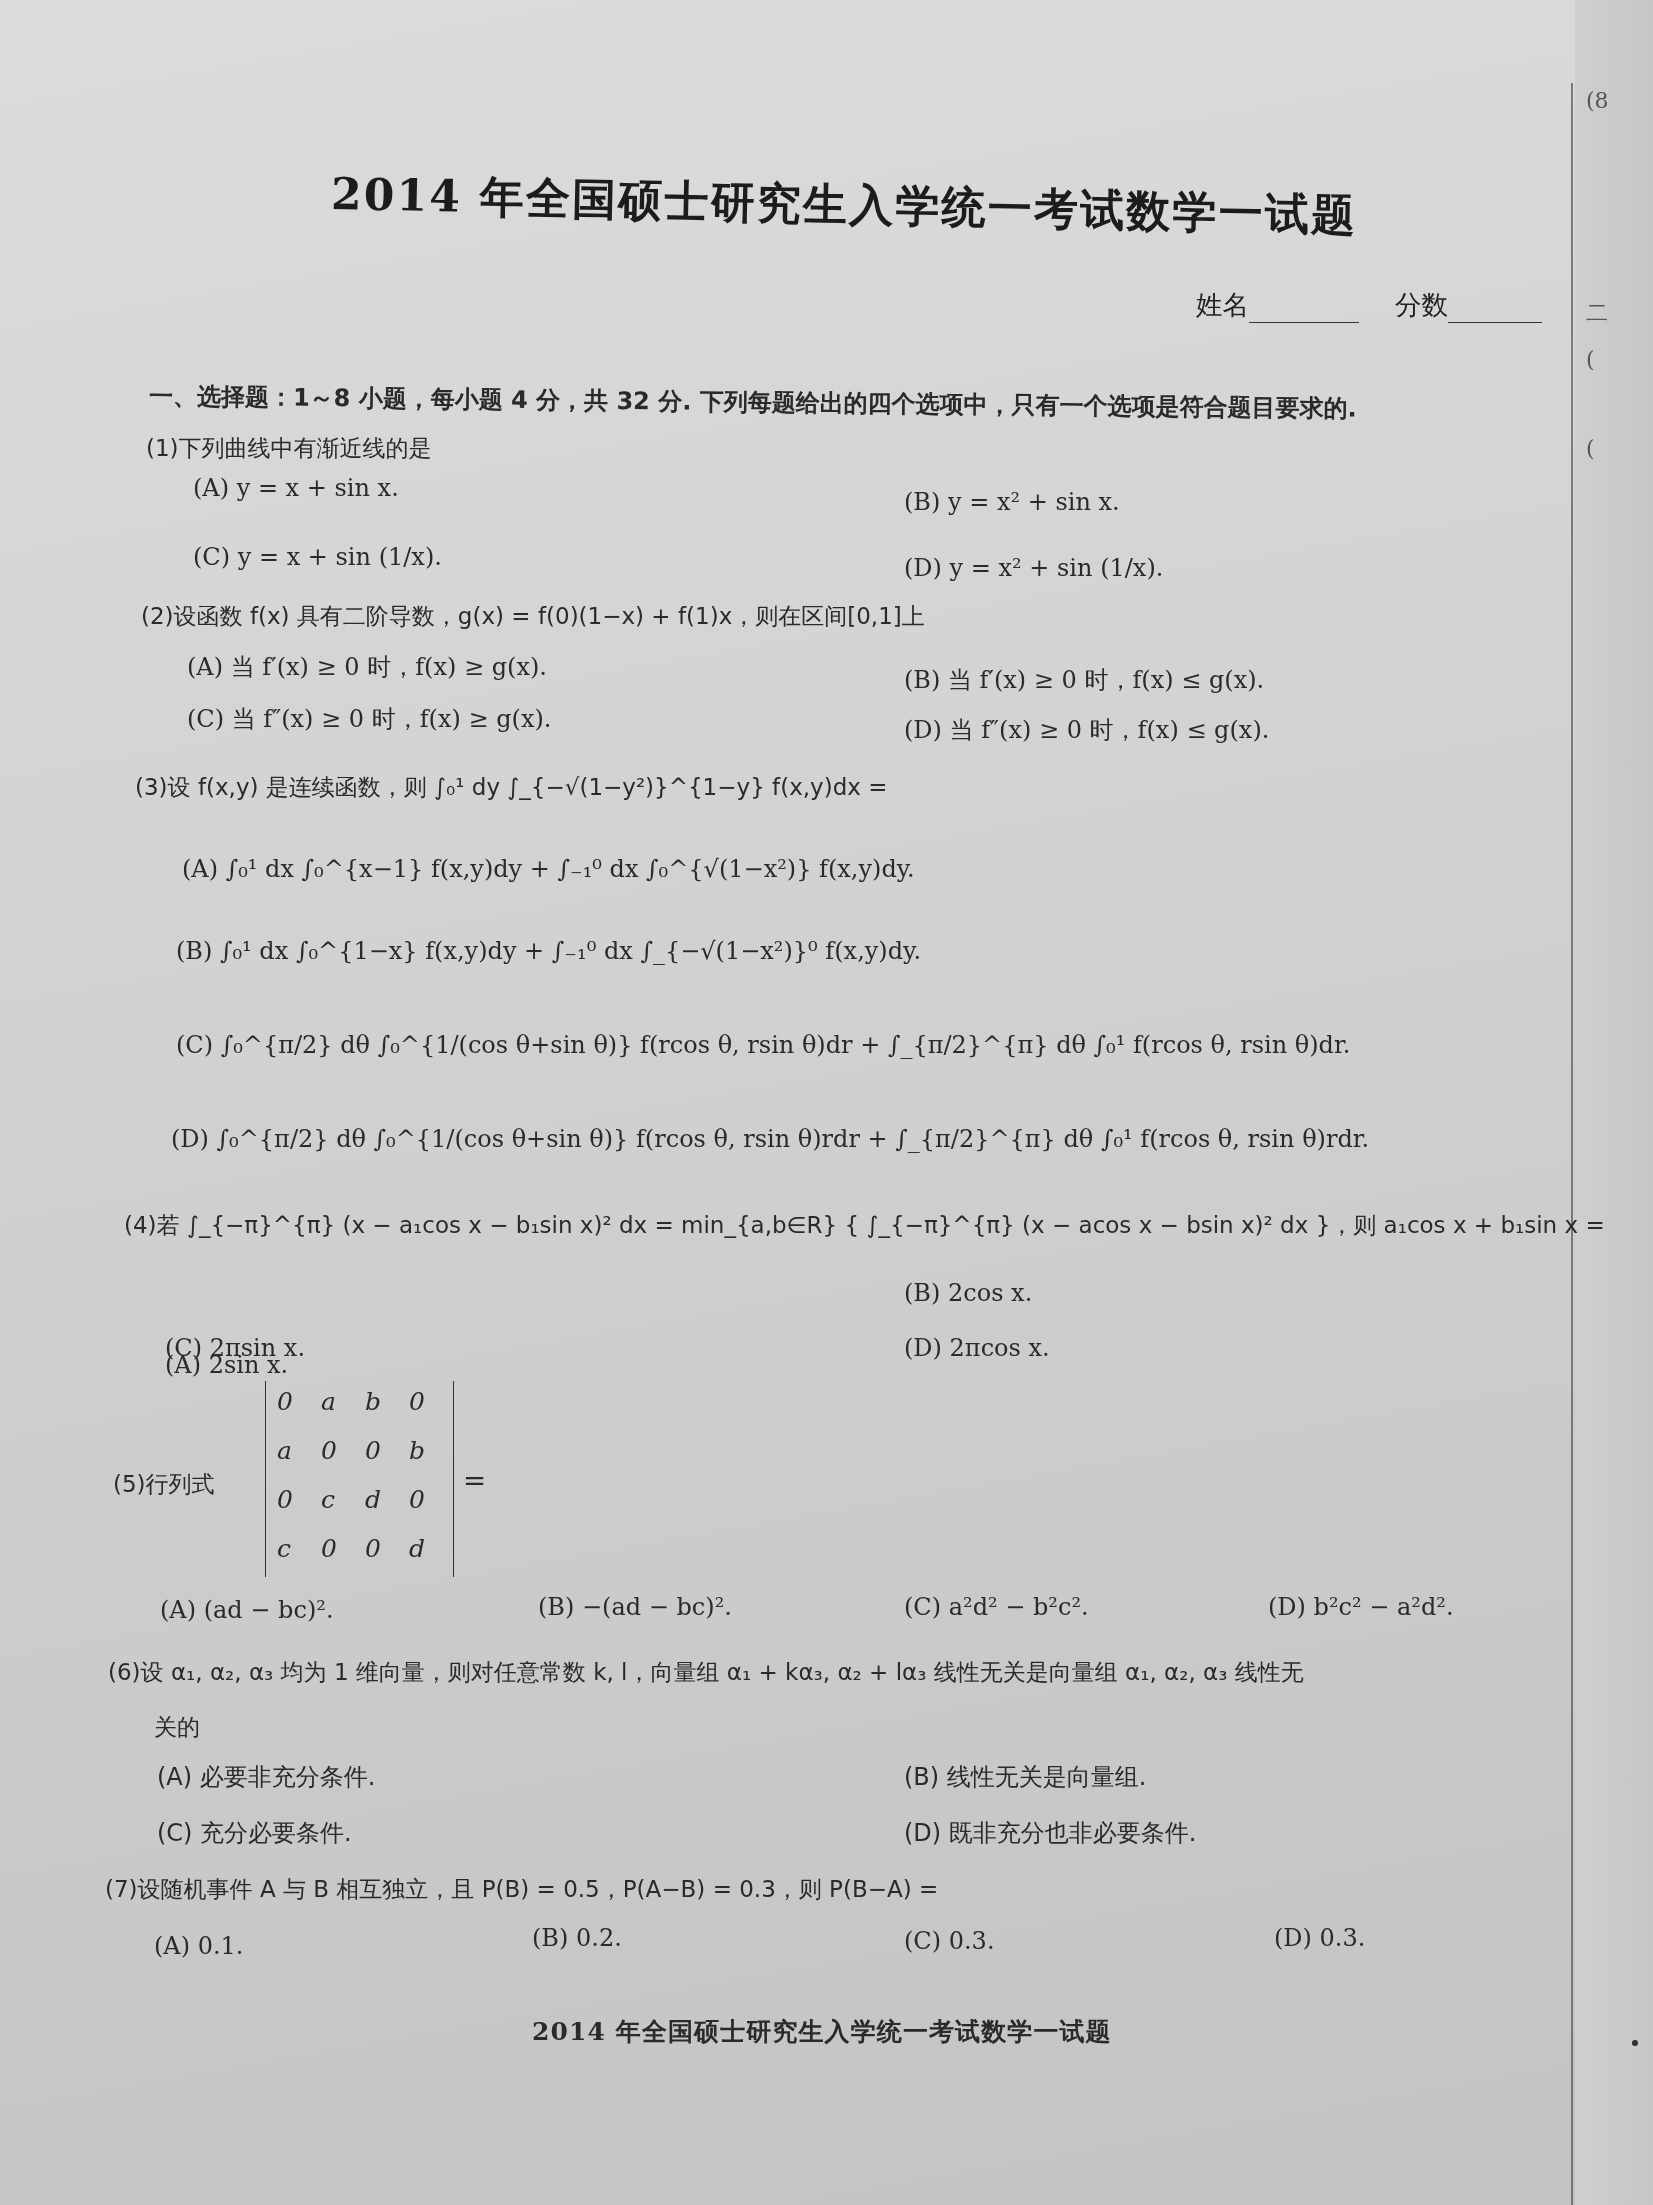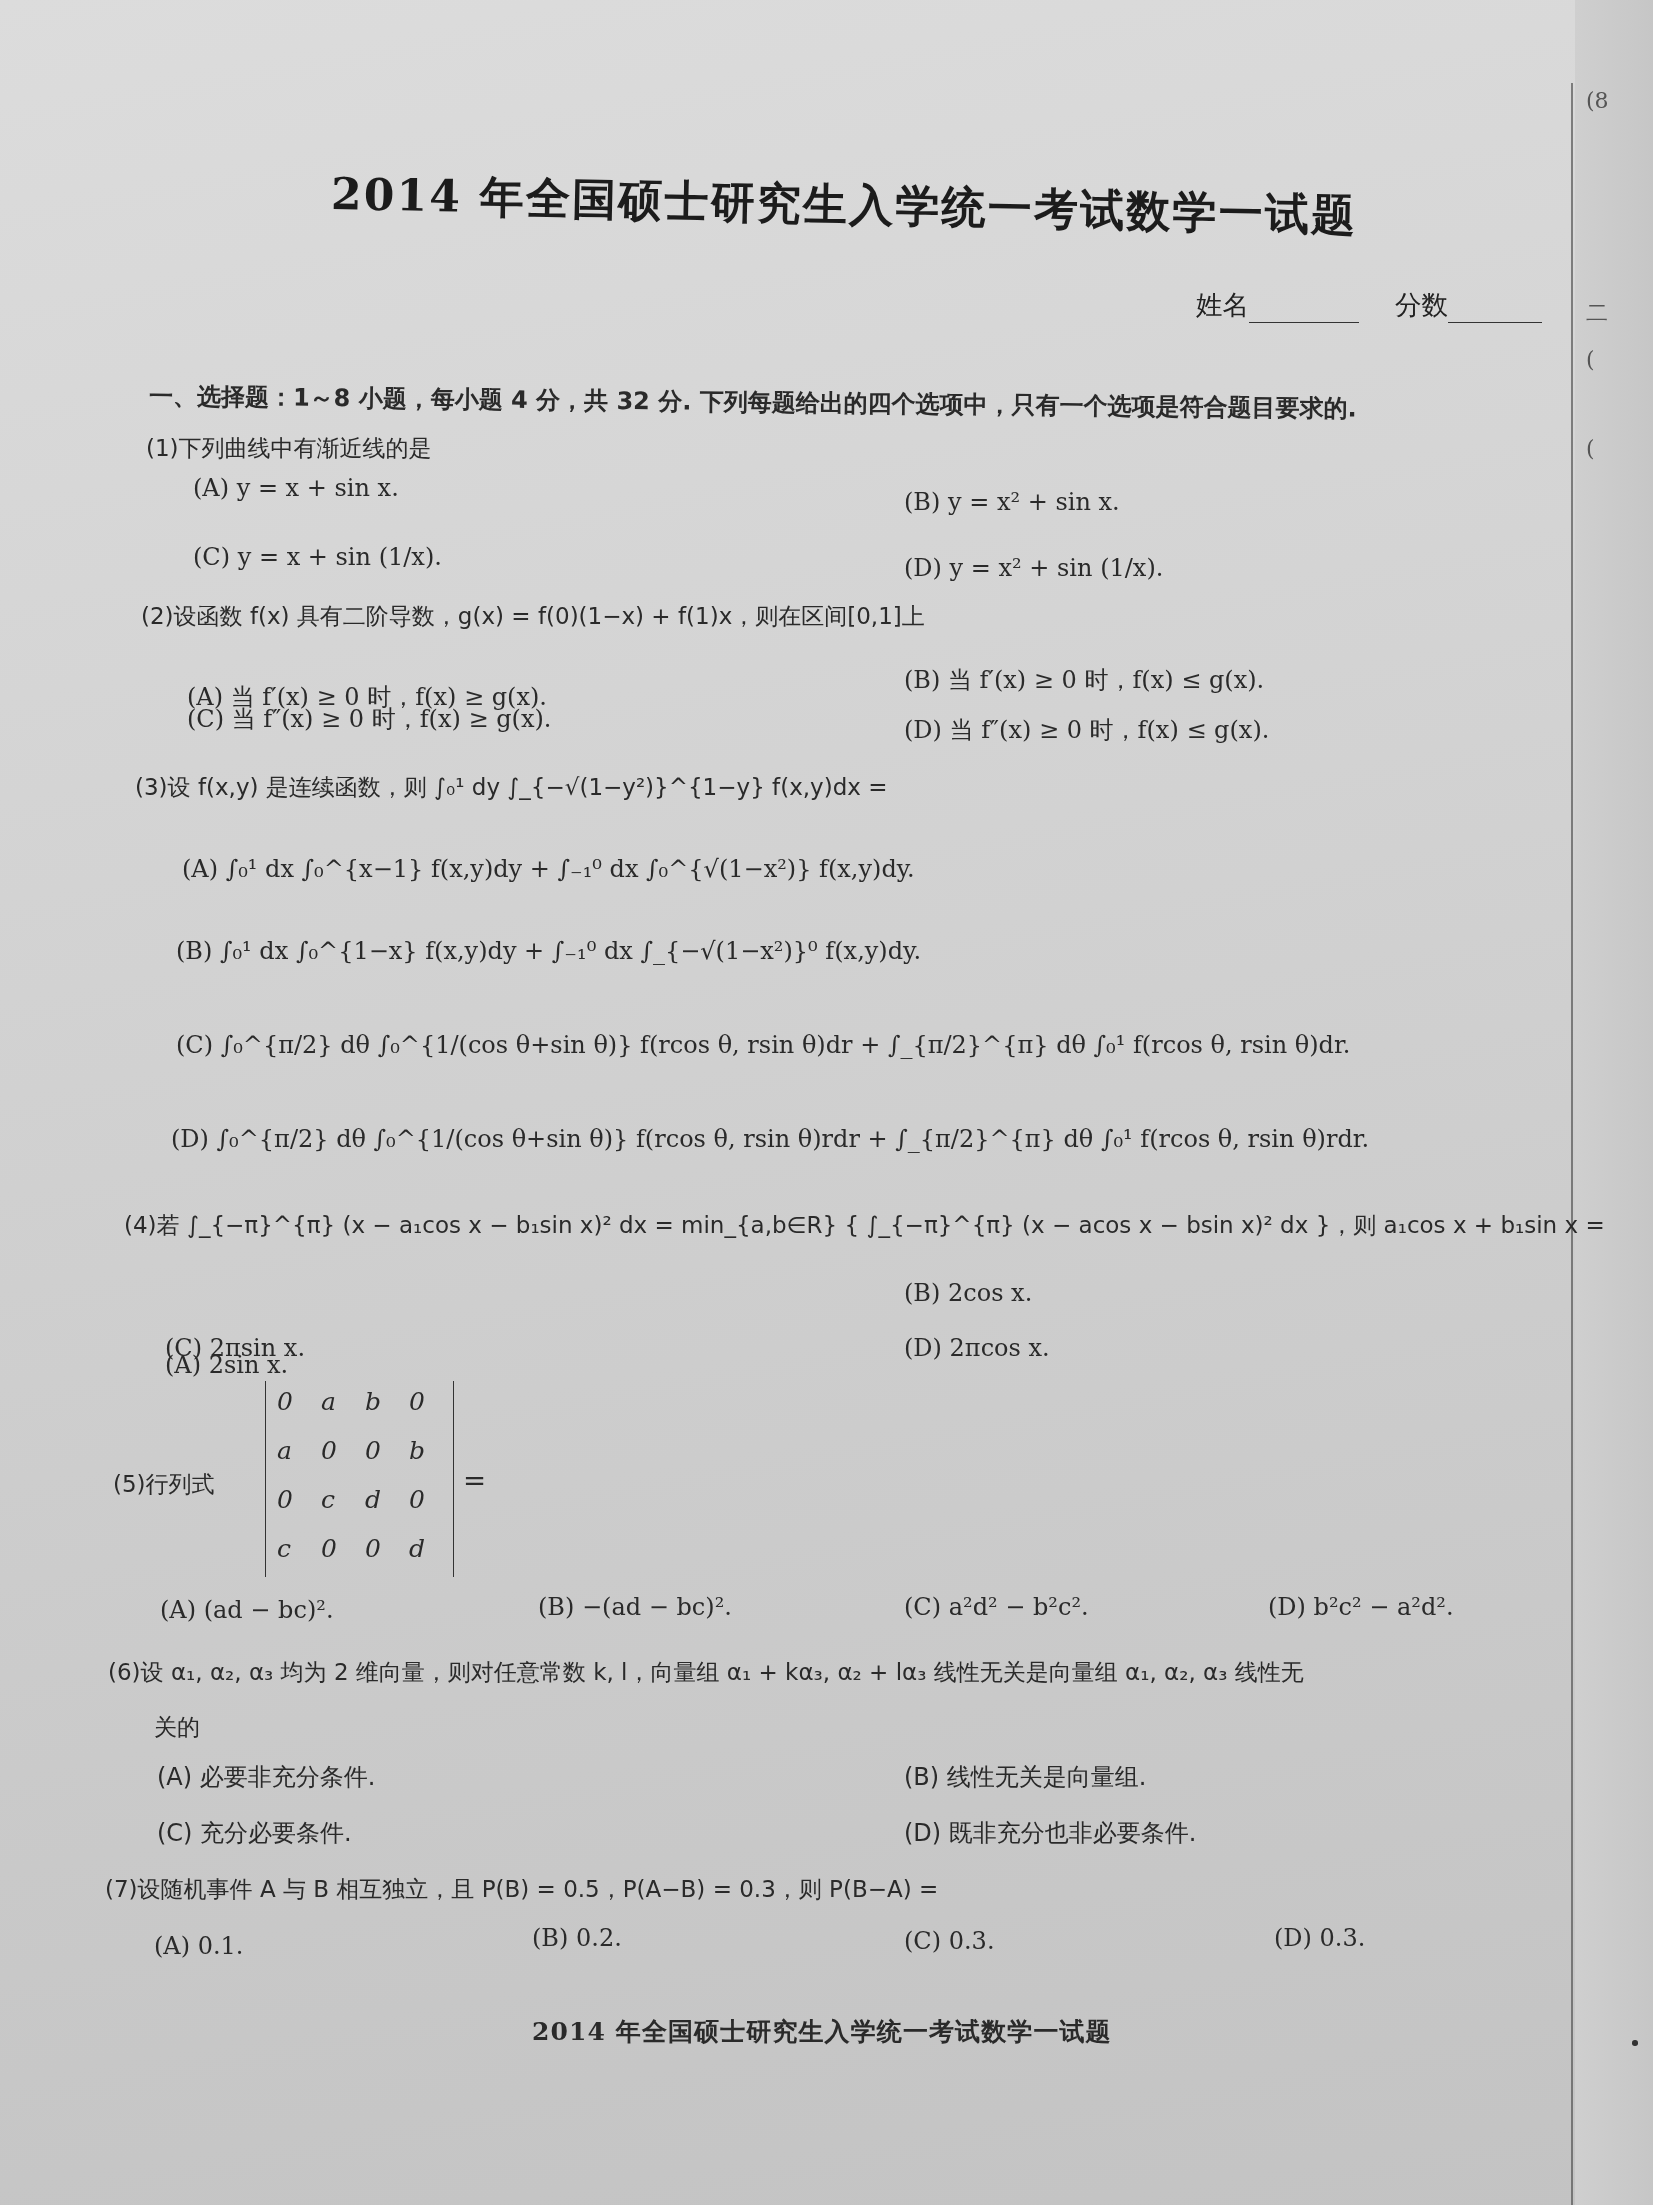--- a/index.html
+++ b/index.html
@@ -76,21 +76,21 @@
     <span>(1)</span><span>下列曲线中有渐近线的是</span>
   </div>
   <div class="opt" style="left:193px;top:474px">(A) y = x + sin x.</div>
   <div class="opt" style="left:904px;top:488px">(B) y = x² + sin x.</div>
   <div class="opt" style="left:193px;top:543px">(C) y = x + sin (1/x).</div>
   <div class="opt" style="left:904px;top:554px">(D) y = x² + sin (1/x).</div>
 
   <div class="line cn" style="left:141px;top:601px">
     <span>(2)</span><span>设函数 f(x) 具有二阶导数，g(x) = f(0)(1−x) + f(1)x，则在区间[0,1]上</span>
   </div>
-  <div class="opt" style="left:187px;top:681px">(A) 当 f′(x) ≥ 0 时，f(x) ≥ g(x).</div>
+  <div class="opt" style="left:187px;top:651px">(A) 当 f′(x) ≥ 0 时，f(x) ≥ g(x).</div>
   <div class="opt" style="left:904px;top:664px">(B) 当 f′(x) ≥ 0 时，f(x) ≤ g(x).</div>
   <div class="opt" style="left:187px;top:703px">(C) 当 f″(x) ≥ 0 时，f(x) ≥ g(x).</div>
   <div class="opt" style="left:904px;top:714px">(D) 当 f″(x) ≥ 0 时，f(x) ≤ g(x).</div>
 
   <div class="line cn" style="left:135px;top:772px">
     <span>(3)</span><span>设 f(x,y) 是连续函数，则 ∫₀¹ dy ∫_{−√(1−y²)}^{1−y} f(x,y)dx =</span>
   </div>
   <div class="opt" style="left:182px;top:855px">(A) ∫₀¹ dx ∫₀^{x−1} f(x,y)dy + ∫₋₁⁰ dx ∫₀^{√(1−x²)} f(x,y)dy.</div>
   <div class="opt" style="left:176px;top:937px">(B) ∫₀¹ dx ∫₀^{1−x} f(x,y)dy + ∫₋₁⁰ dx ∫_{−√(1−x²)}⁰ f(x,y)dy.</div>
   <div class="opt" style="left:176px;top:1031px">(C) ∫₀^{π/2} dθ ∫₀^{1/(cos θ+sin θ)} f(rcos θ, rsin θ)dr + ∫_{π/2}^{π} dθ ∫₀¹ f(rcos θ, rsin θ)dr.</div>
@@ -127,21 +127,21 @@
       <span>d</span>
     </div>
   </div>
   <div class="line" style="left:463px;top:1464px;font-size:27.6px">=</div>
   <div class="opt" style="left:160px;top:1596px">(A) (ad − bc)².</div>
   <div class="opt" style="left:538px;top:1593px">(B) −(ad − bc)².</div>
   <div class="opt" style="left:904px;top:1593px">(C) a²d² − b²c².</div>
   <div class="opt" style="left:1268px;top:1593px">(D) b²c² − a²d².</div>
 
   <div class="line cn" style="left:108px;top:1657px">
-    <span>(6)</span><span>设 α₁, α₂, α₃ 均为 2 维向量，则对任意常数 k, l，向量组 α₁ + kα₃, α₂ + lα₃ 线性无关是向量组 α₁, α₂, α₃ 线性无</span>
+    <span>(6)</span><span>设 α₁, α₂, α₃ 均为 1 维向量，则对任意常数 k, l，向量组 α₁ + kα₃, α₂ + lα₃ 线性无关是向量组 α₁, α₂, α₃ 线性无</span>
   </div>
   <div class="line cn" style="left:154px;top:1712px">关的</div>
   <div class="opt cn" style="left:157px;top:1761px">(A) 必要非充分条件.</div>
   <div class="opt cn" style="left:904px;top:1761px">(B) 线性无关是向量组.</div>
   <div class="opt cn" style="left:157px;top:1817px">(C) 充分必要条件.</div>
   <div class="opt cn" style="left:904px;top:1817px">(D) 既非充分也非必要条件.</div>
 
   <div class="line cn" style="left:105px;top:1874px">
     <span>(7)</span><span>设随机事件 A 与 B 相互独立，且 P(B) = 0.5，P(A−B) = 0.3，则 P(B−A) =</span>
   </div>

